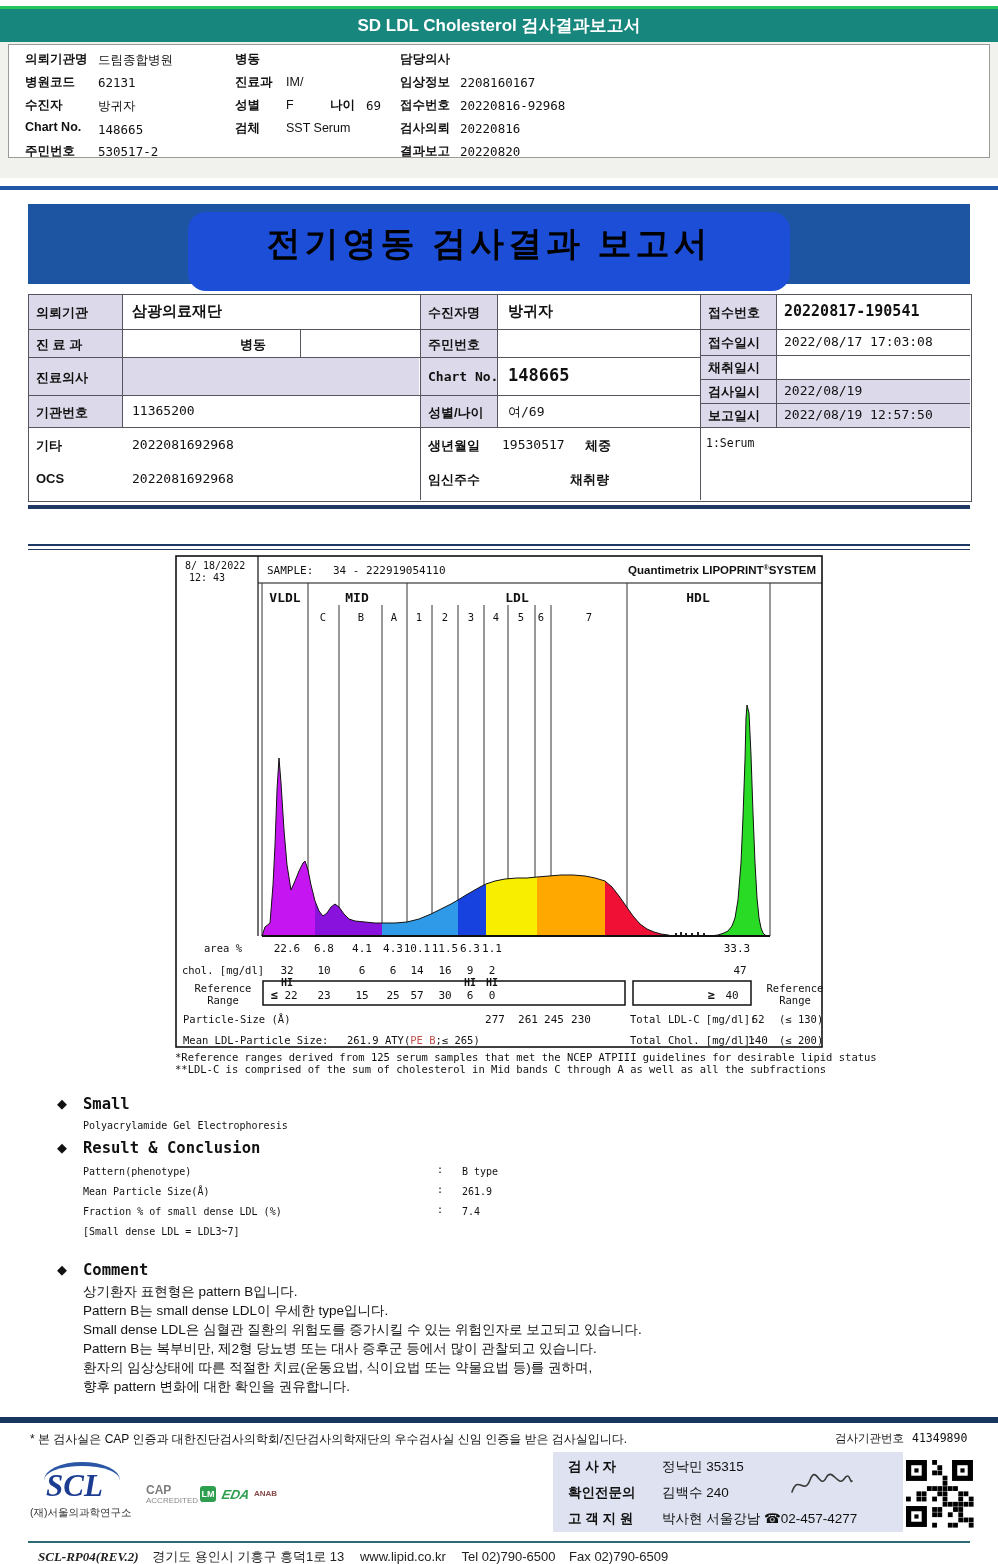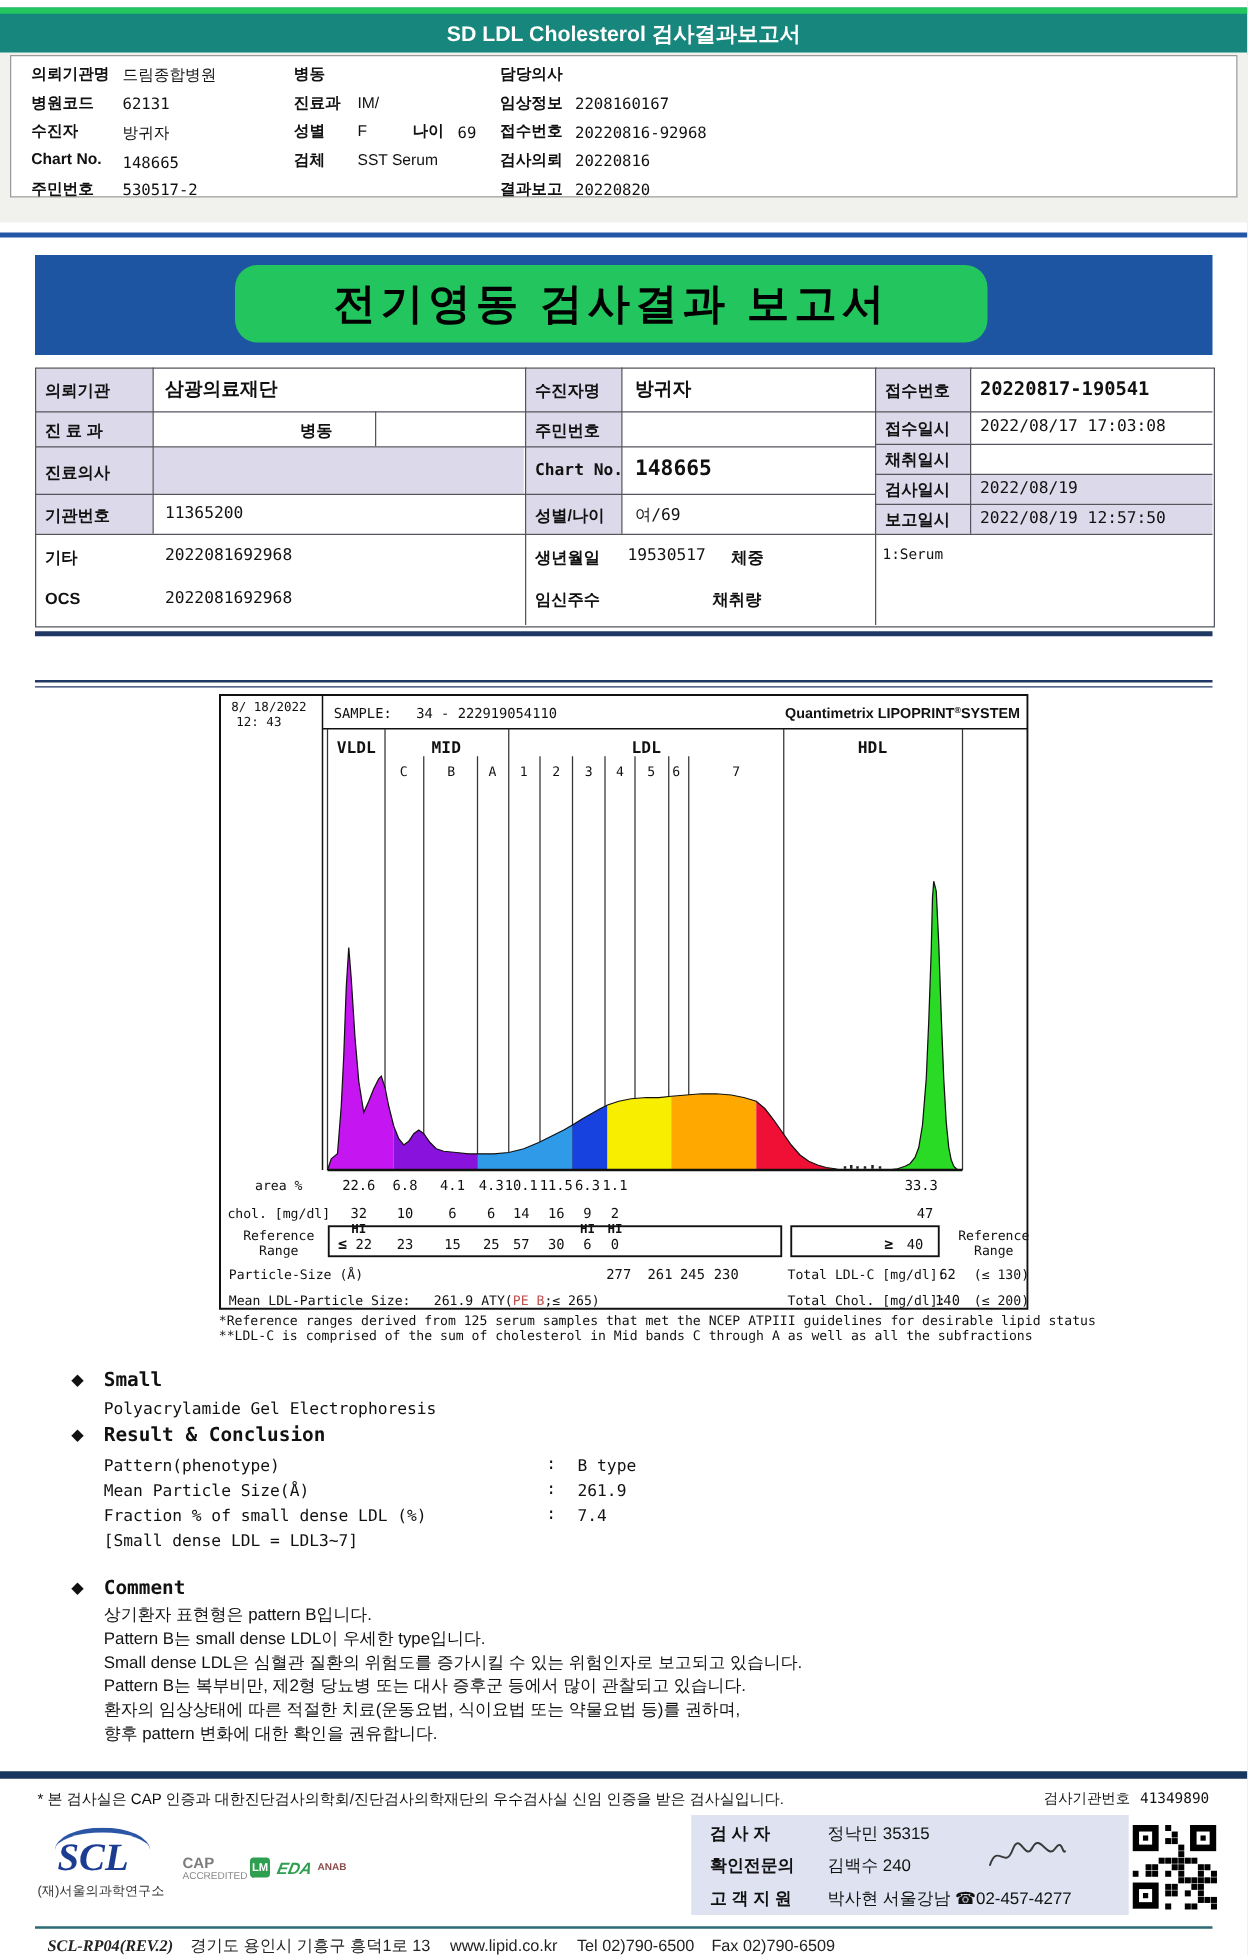--- a/index.html
+++ b/index.html
@@ -5,46 +5,46 @@
   html,body{margin:0;padding:0;background:#e8e8e8;}
   #page{position:relative;width:998px;height:1564px;background:#ffffff;
         font-family:"Liberation Sans","DejaVu Sans",sans-serif;color:#111;overflow:hidden;}
   .abs{position:absolute;}
   .mono{font-family:"DejaVu Sans Mono",monospace;}
   .b{font-weight:bold;}
   .ln{position:absolute;background:#55555e;}
   .lav{position:absolute;background:#dcdaea;}
   
   .teal{position:absolute;left:0;top:6px;width:998px;height:33px;background:#17867d;
-        border-top:5px solid #22c55e;color:#fff;text-align:center;font-weight:bold;
+        border-top:3px solid #22c55e;color:#fff;text-align:center;font-weight:bold;
         font-size:17px;line-height:33px;}
   
   .band{position:absolute;left:0;top:42px;width:998px;height:136px;background:#f1f1ee;}
   .pbox{position:absolute;left:8px;top:44px;width:980px;height:112px;background:#fff;border:1px solid #9a9a9a;}
   .pl{position:absolute;font-weight:bold;font-size:12.5px;}
   .pv{position:absolute;font-size:12.5px;}
   
   .thinblue{position:absolute;left:0;top:186px;width:998px;height:4px;background:#2256a6;}
   .banner{position:absolute;left:28px;top:204px;width:942px;height:80px;background:#1d55a2;}
-  .bannerwhite{position:absolute;left:188px;top:212px;width:602px;height:62px;background:#22c55e;border-radius:18px;
+  .bannerwhite{position:absolute;left:188px;top:212px;width:602px;height:79px;background:#1d4ed8;border-radius:18px;
         text-align:center;font-size:34px;font-weight:bold;letter-spacing:4px;line-height:62px;color:#000;}
   
   .tl{position:absolute;font-weight:bold;font-size:13px;}
   .tv{position:absolute;font-size:13px;}
   
   .sect-title{position:absolute;left:0;top:512px;width:998px;text-align:center;
         font-family:"DejaVu Sans Mono",monospace;font-weight:bold;font-size:21px;letter-spacing:1px;}
   .navy{background:#1f3864;}
   
   svg text{font-family:"DejaVu Sans Mono",monospace;fill:#111;}
   .fn{position:absolute;font-family:"DejaVu Sans Mono",monospace;font-size:10.5px;color:#111;}
   
   .dia{position:absolute;font-size:13px;}
   .h2{position:absolute;font-family:"DejaVu Sans Mono",monospace;font-weight:bold;font-size:15.5px;}
-  .mtxt{position:absolute;font-family:"DejaVu Sans Mono",monospace;font-size:13px;}
+  .mtxt{position:absolute;font-family:"DejaVu Sans Mono",monospace;font-size:10px;}
   .ktxt{position:absolute;font-size:13.5px;line-height:19.5px;}
   
   .fbar{position:absolute;left:0;top:1417px;width:998px;height:6px;background:#17375e;}
   .sig{position:absolute;left:553px;top:1452px;width:350px;height:80px;background:#dfe3f1;}
   .sigl{position:absolute;font-weight:bold;font-size:13.5px;}
   .sigv{position:absolute;font-size:13.5px;}
   .scl{position:absolute;left:46px;top:1468px;font-family:"Liberation Serif","DejaVu Serif",serif;
        font-style:italic;font-weight:bold;font-size:31px;color:#1c3c92;}
   .sclarc{position:absolute;left:44px;top:1462px;width:76px;height:14px;
        border-top:4px solid #2b55a5;border-radius:50% 50% 0 0 / 100% 100% 0 0;}

